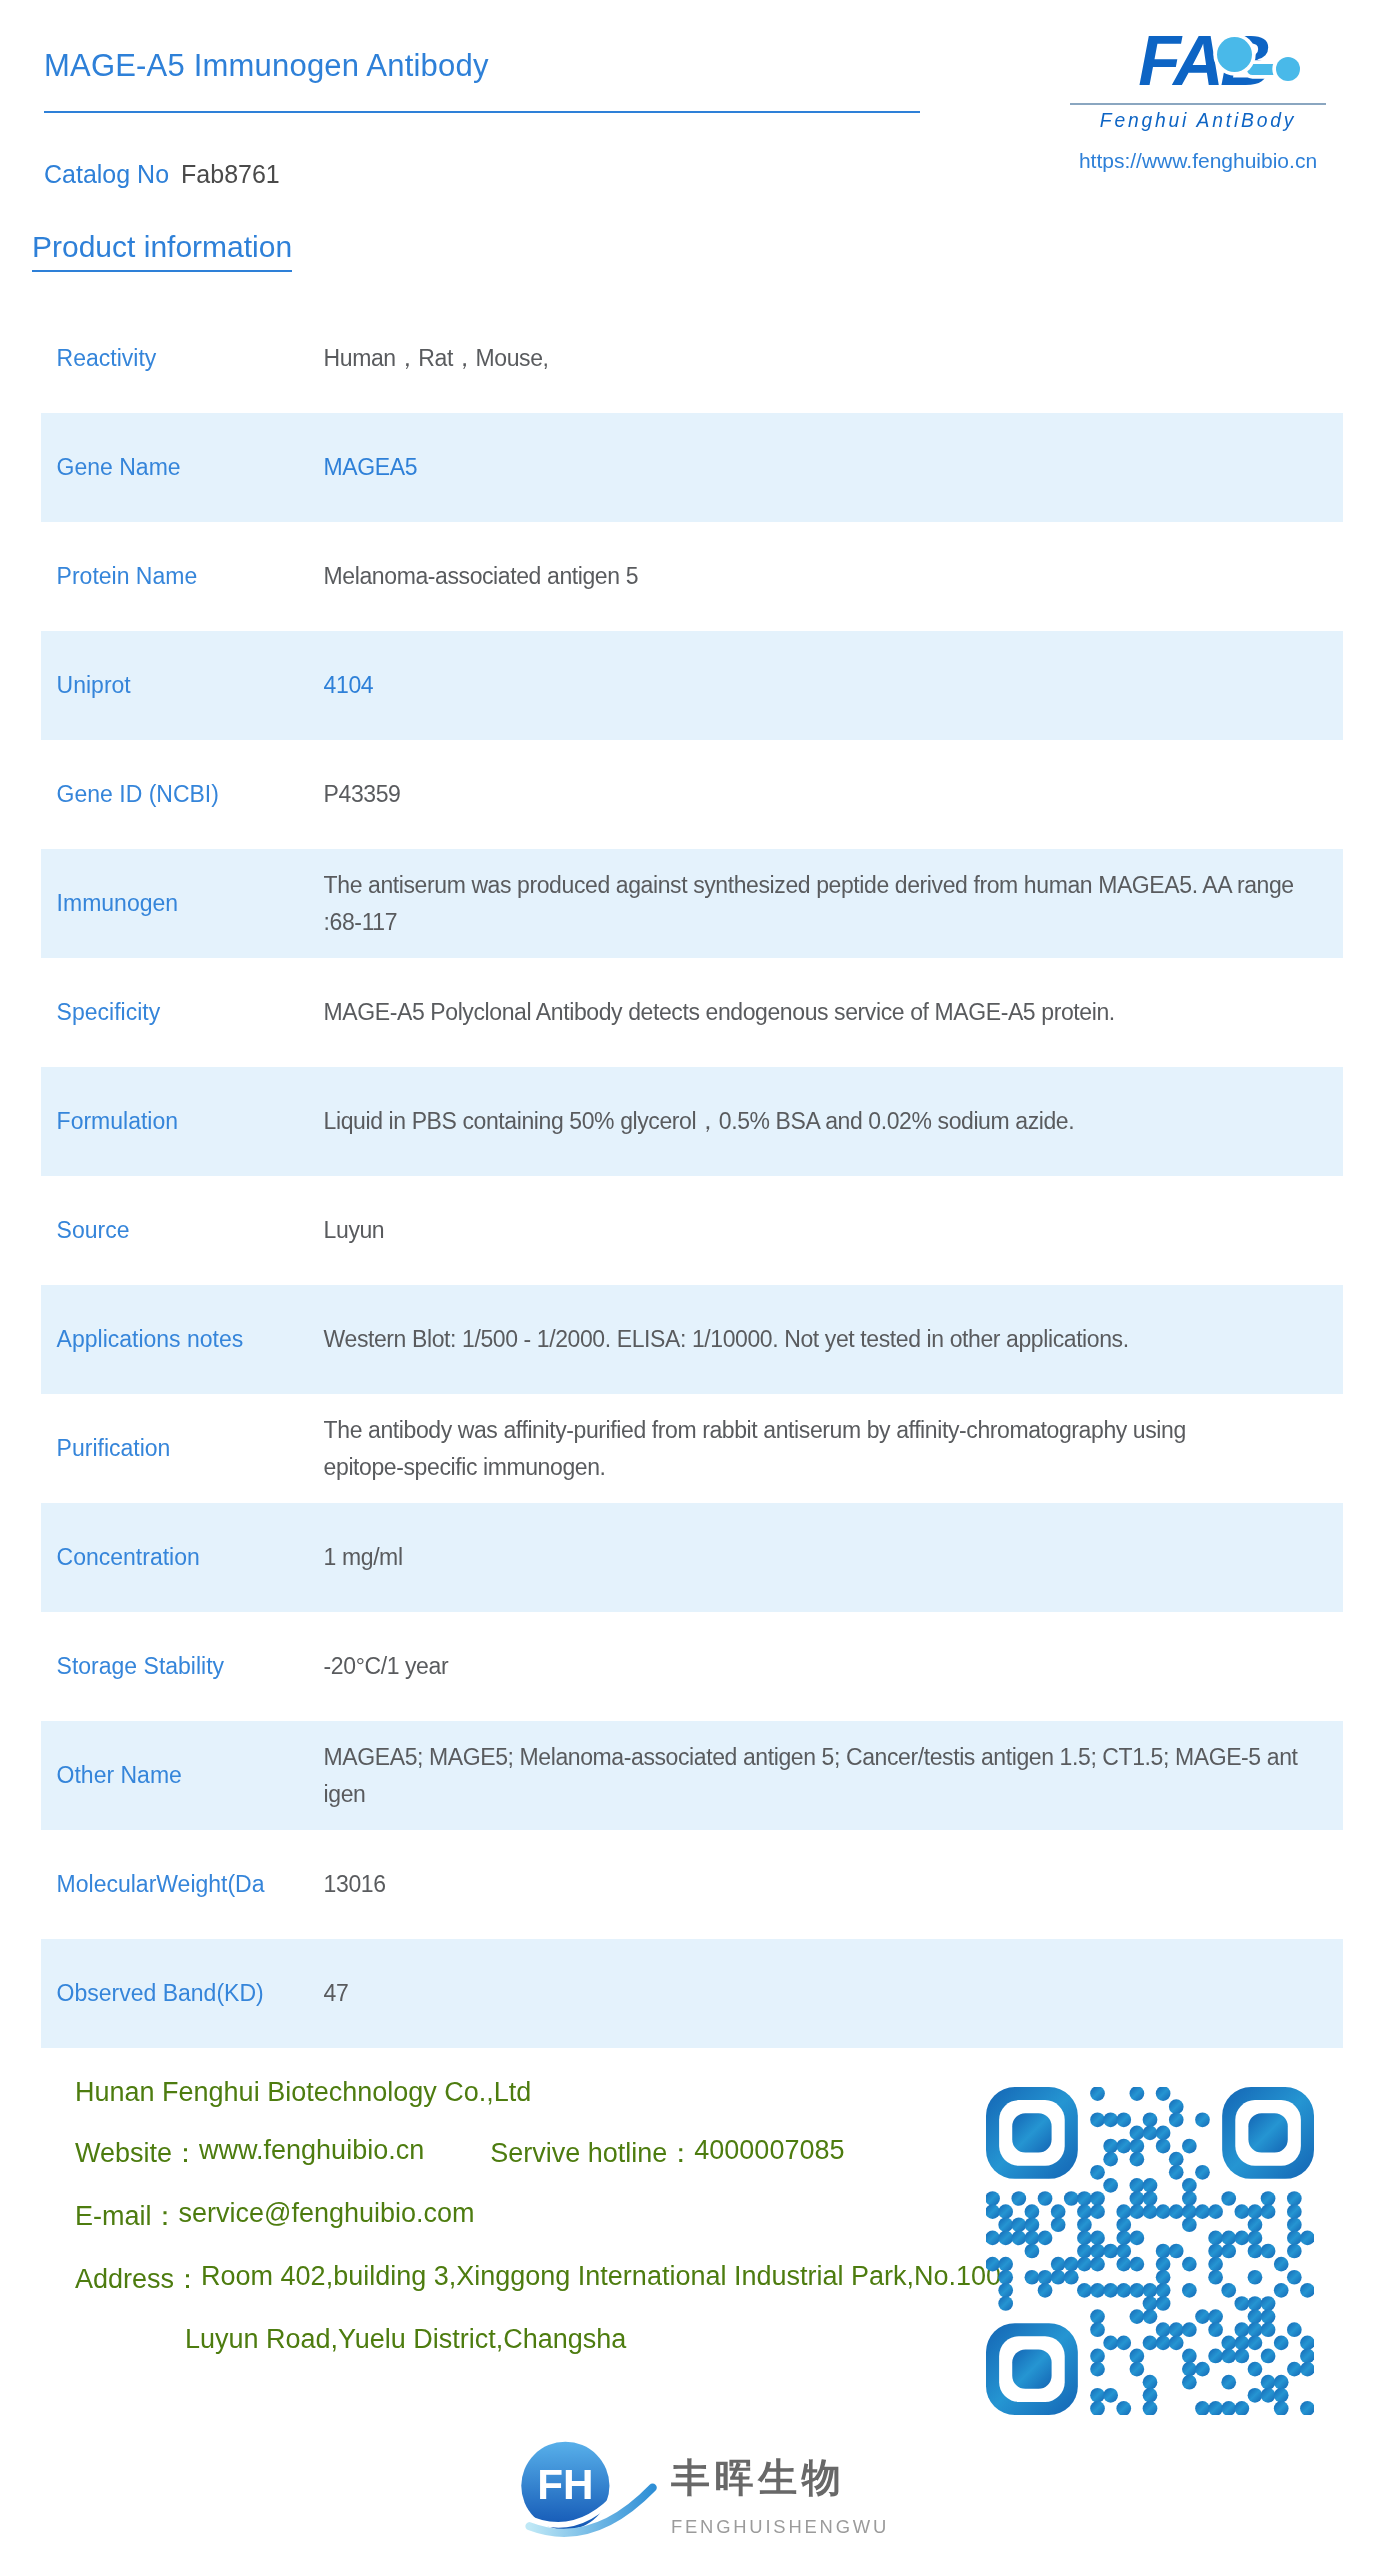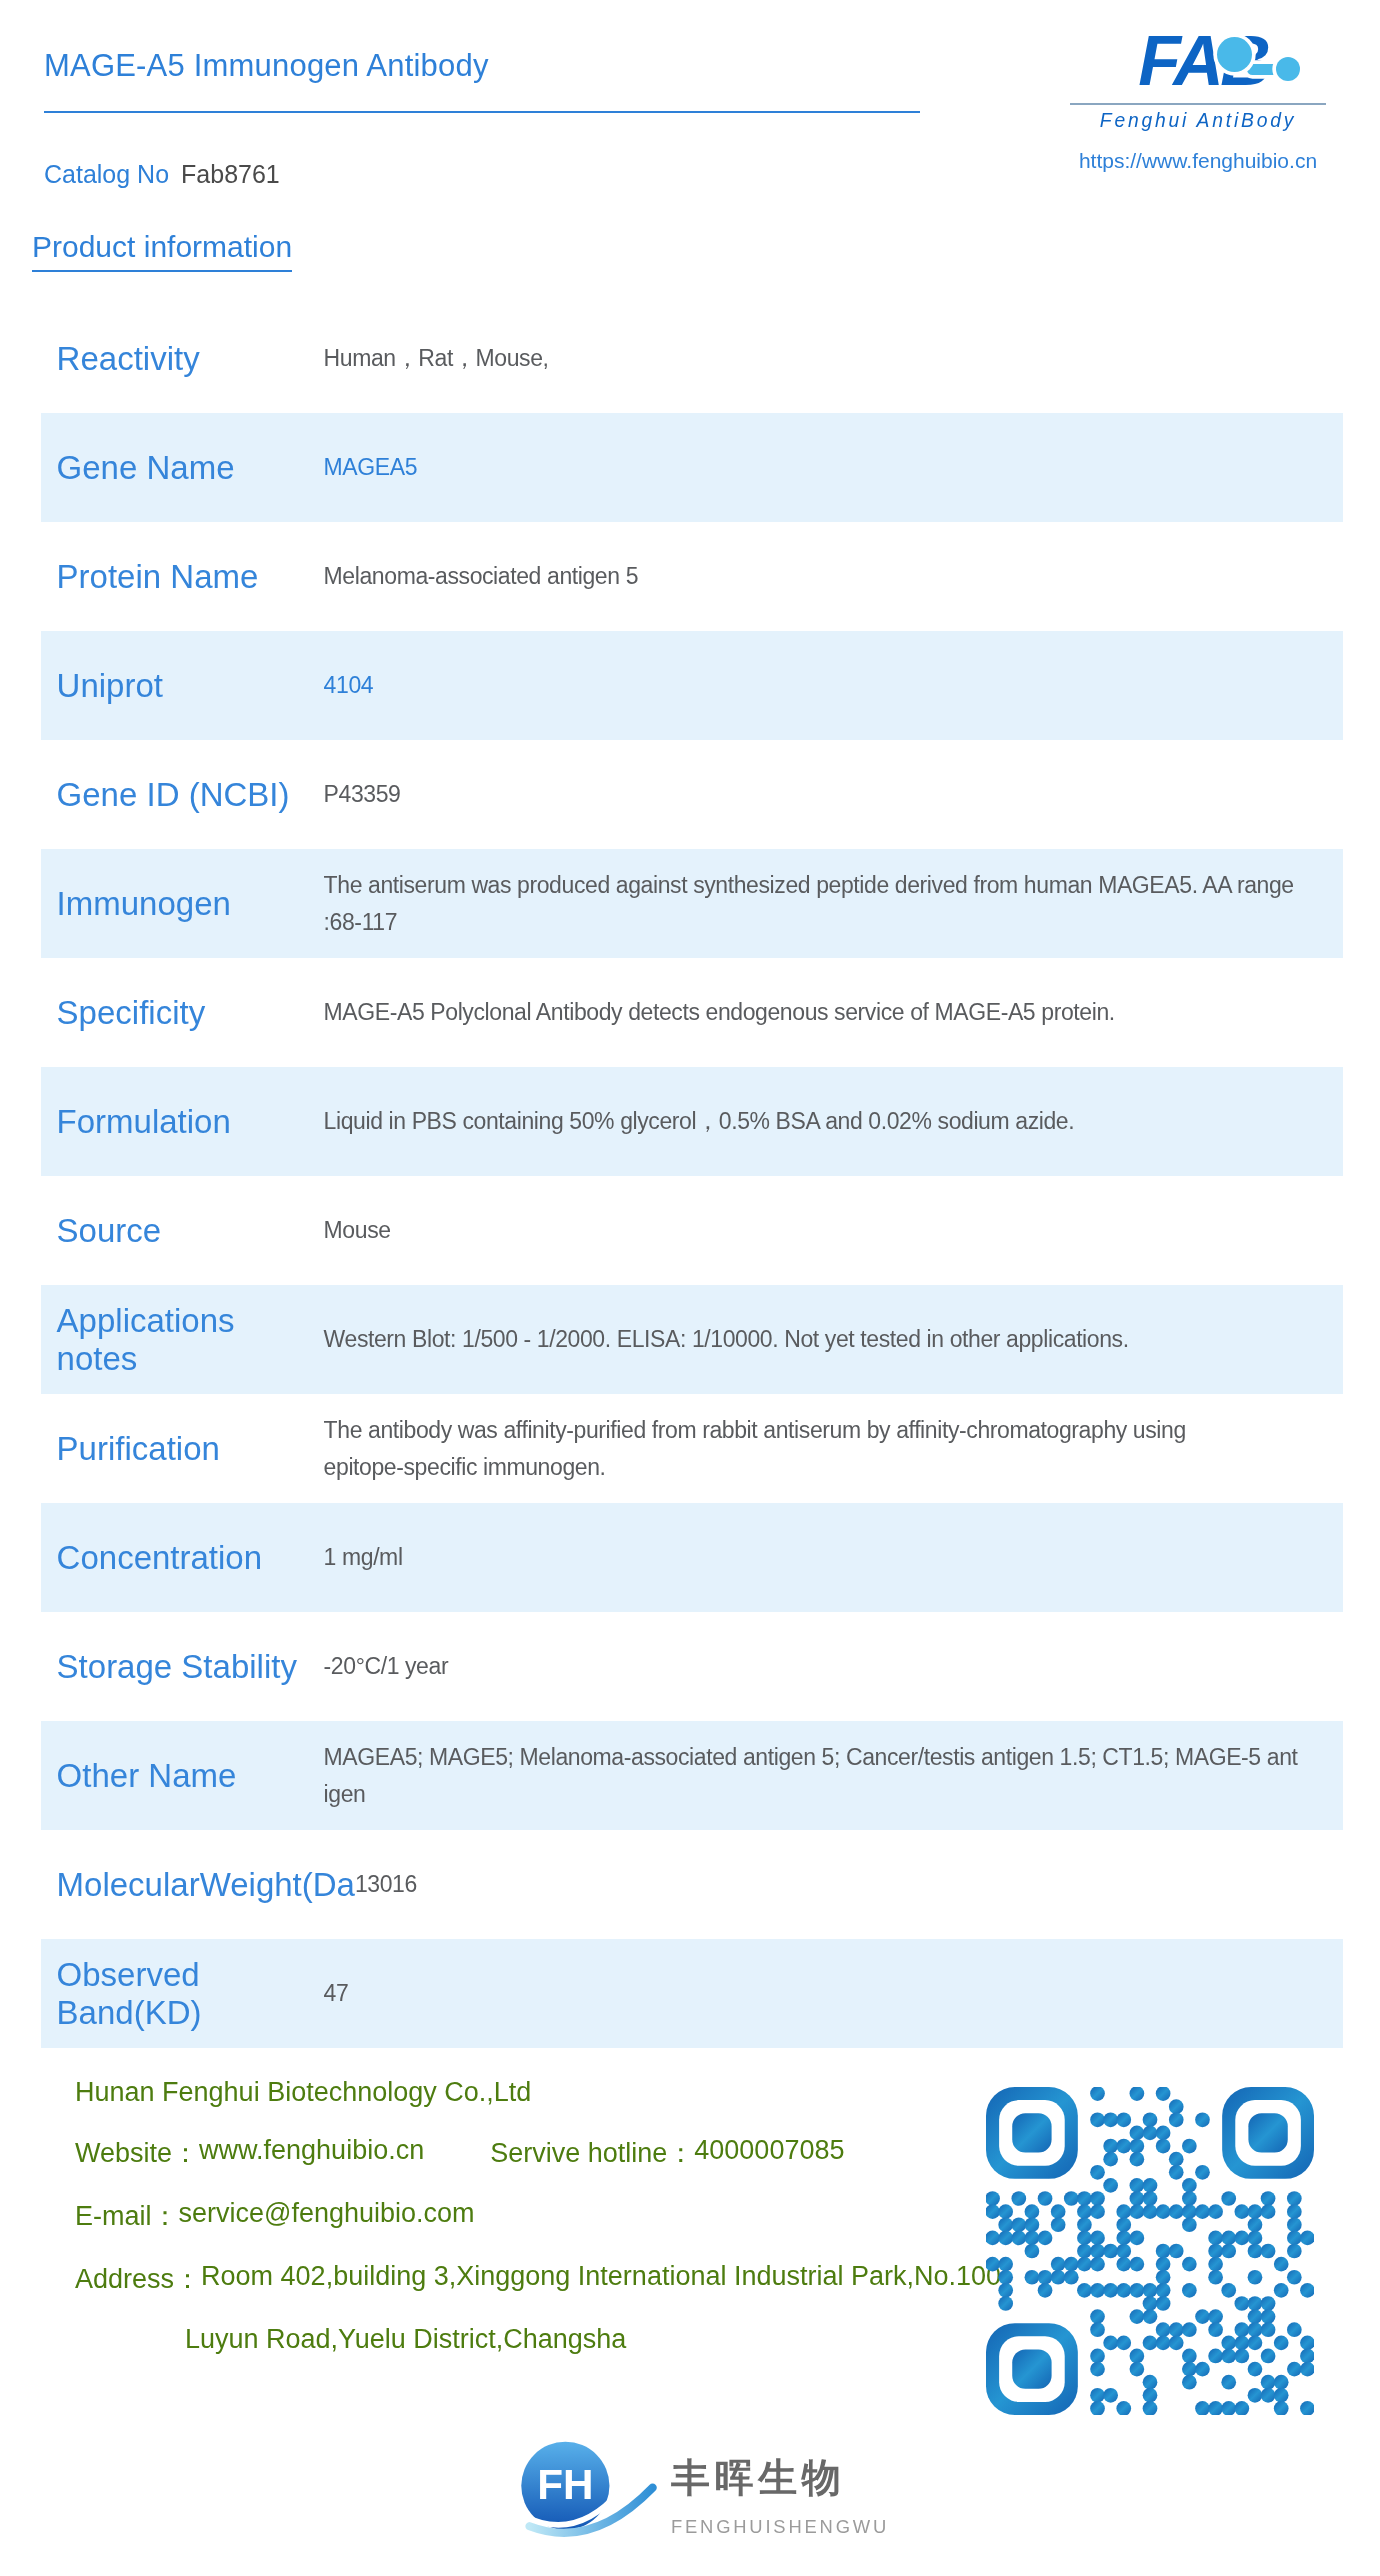--- a/index.html
+++ b/index.html
@@ -33,21 +33,21 @@
   
   .section-title{
     position:absolute;left:32px;top:230px;margin:0;
     font-size:30px;font-weight:400;color:#2e80d8;
     border-bottom:2.8px solid #2e80d8;padding-bottom:6.4px;
   }
   
   .table{position:absolute;left:41px;top:304px;width:1302px;}
   .row{display:flex;align-items:center;min-height:109px;background:#ffffff;}
   .row:nth-child(even){background:#e4f2fc;}
-  .cell.label{flex:0 0 267px;padding-left:15.6px;font-size:33px;color:#3585da;}
+  .cell.label{flex:0 0 267px;padding-left:15.6px;font-size:23px;color:#3585da;}
   .cell.value{
     flex:1;padding-right:7.4px;font-size:23px;letter-spacing:-0.4px;
     color:#595b5e;line-height:37px;white-space:pre-line;
   }
   .cell.value.blue{color:#2e80d8;}
   
   .footer{position:absolute;left:75px;top:2077px;font-size:27px;color:#4d7c0f;}
   .footer .line{margin-bottom:27px;display:flex;}
   .footer .gap{width:66px;}
   .addr2{padding-left:110px;margin-top:10px;}
@@ -114,21 +114,21 @@
     <div class="row">
       <div class="cell label">Specificity</div>
       <div class="cell value">MAGE-A5 Polyclonal Antibody detects endogenous service of MAGE-A5 protein.</div>
     </div>
     <div class="row">
       <div class="cell label">Formulation</div>
       <div class="cell value">Liquid in PBS containing 50% glycerol，0.5% BSA and 0.02% sodium azide.</div>
     </div>
     <div class="row">
       <div class="cell label">Source</div>
-      <div class="cell value">Mouse</div>
+      <div class="cell value">Luyun</div>
     </div>
     <div class="row">
       <div class="cell label">Applications notes</div>
       <div class="cell value">Western Blot: 1/500 - 1/2000. ELISA: 1/10000. Not yet tested in other applications.</div>
     </div>
     <div class="row">
       <div class="cell label">Purification</div>
       <div class="cell value">The antibody was affinity-purified from rabbit antiserum by affinity-chromatography using
 epitope-specific immunogen.</div>
     </div>

